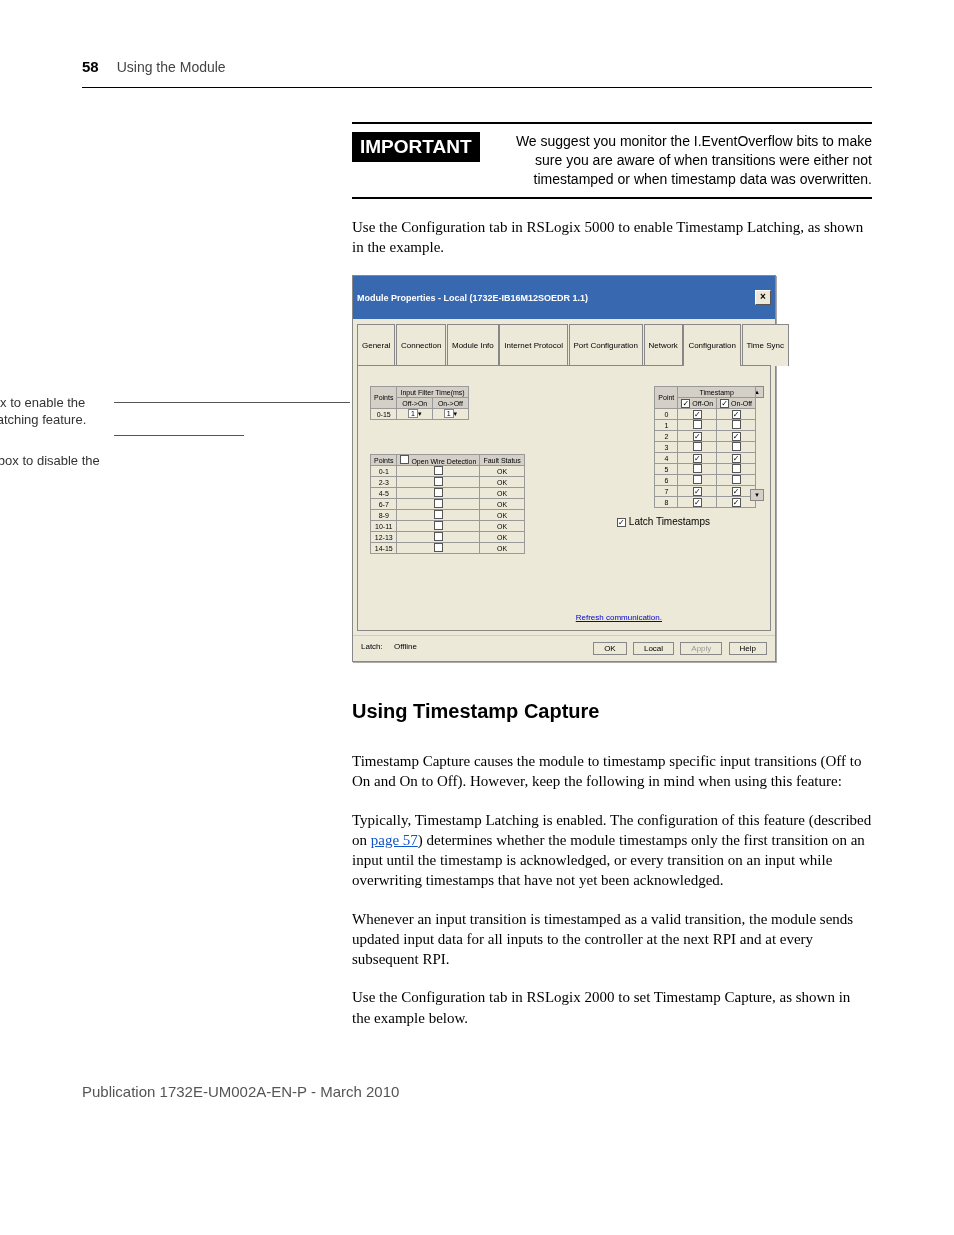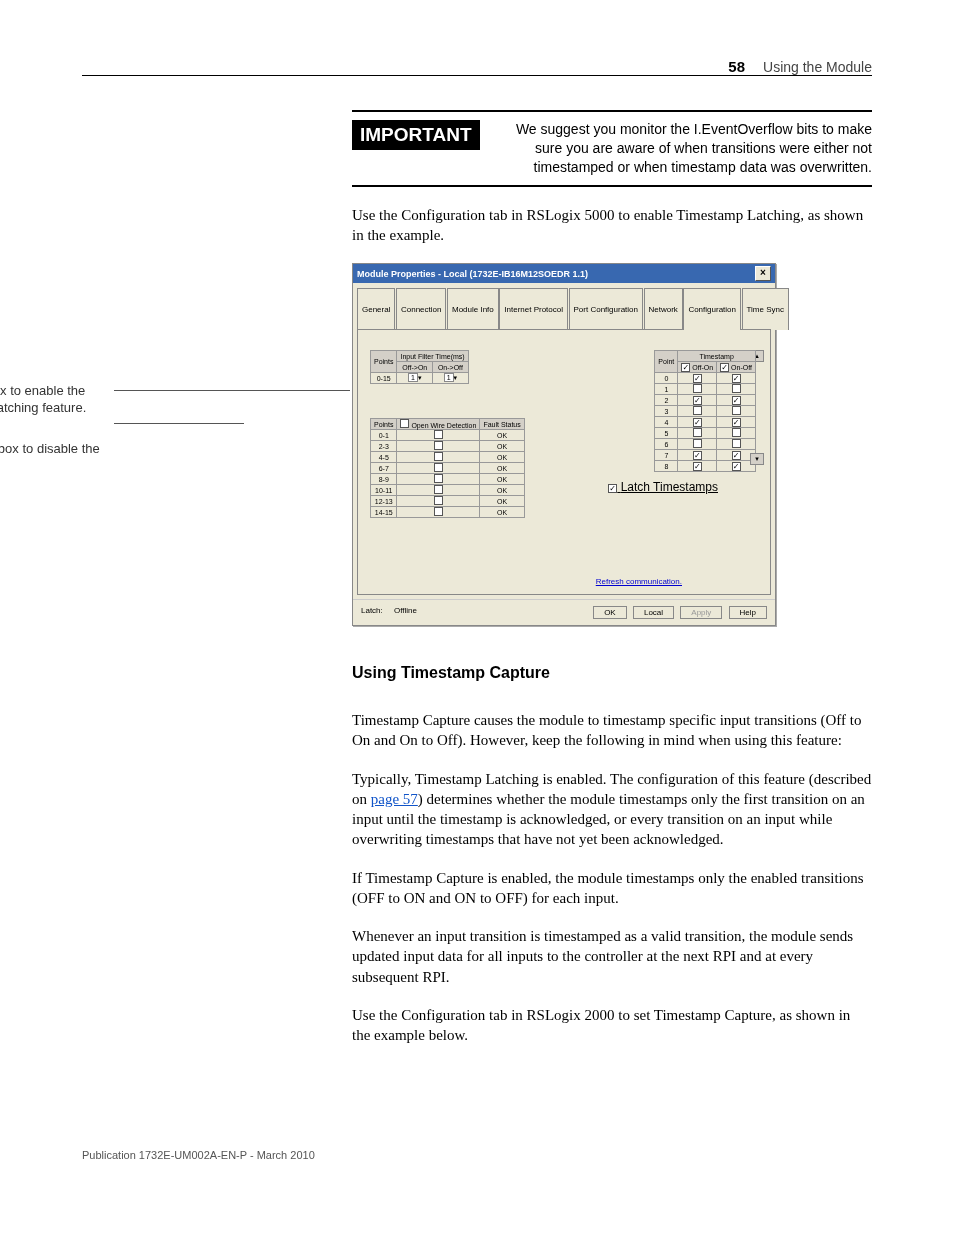--- a/index.html
+++ b/index.html
@@ -11,24 +11,23 @@
   }
   .page {
     padding: 58px 82px 40px 82px;
     box-sizing: border-box;
     position: relative;
   }
   .header-row {
     display: flex;
     align-items: baseline;
     border-bottom: 1px solid #000;
-    padding-bottom: 0;
+    padding-bottom: 12px;
     margin-bottom: 34px;
     font-family: Arial, Helvetica, sans-serif;
-    justify-content: flex-end;
   }
   .page-num {
     font-weight: bold;
     font-size: 15px;
     margin-right: 18px;
   }
   .chapter-title {
     font-size: 14px;
     color: #444;
   }
@@ -57,21 +56,21 @@
     flex: 1;
     text-align: right;
   }
   .para {
     font-size: 15px;
     line-height: 1.35;
     margin: 18px 0;
   }
   h2.section-title {
     font-family: Arial, Helvetica, sans-serif;
-    font-size: 16px;
+    font-size: 20px;
     font-weight: bold;
     margin: 38px 0 28px 0;
   }
   .dialog-area {
     position: relative;
     margin-left: 56px;
     margin-bottom: 10px;
   }
   .annotation {
     position: absolute;
@@ -89,21 +88,21 @@
     border: 1px solid #888;
     box-shadow: 1px 1px 0 #aaa;
     font-family: Tahoma, Arial, sans-serif;
     font-size: 9px;
     background: #ece9d8;
   }
   .titlebar {
     background: #3868b0;
     color: #fff;
     font-weight: bold;
-    padding: 2px 4px;
+    padding: 14px 4px;
     display: flex;
     justify-content: space-between;
     align-items: center;
     font-size: 9px;
   }
   .close-btn {
     background: #ece9d8;
     color: #000;
     width: 14px;
     height: 13px;
@@ -176,28 +175,27 @@
   .sel {
     border: 1px solid #888;
     background: #fff;
     font-size: 7px;
     padding: 0 2px;
     height: 10px;
   }
   .latch-row {
     position: absolute;
     top: 150px;
-    right: 52px;
-    font-size: 12px;
-    text-decoration: underline;
+    right: 60px;
+    font-size: 10px;
   }
   .refresh-link {
     position: absolute;
     bottom: 8px;
-    right: 88px;
+    right: 108px;
     color: #0000d0;
     text-decoration: underline;
     font-size: 8px;
   }
   .status-row {
     padding: 6px 8px;
     display: flex;
     justify-content: space-between;
     border-top: 1px solid #ccc;
     font-size: 8px;
@@ -234,23 +232,23 @@
     border: 1px solid #888;
     font-size: 7px;
     text-align: center;
     line-height: 9px;
   }
   .scroll-up { top: 20px; }
   .scroll-down { top: 123px; }
   a.page-link { color: #1054c9; text-decoration: underline; }
   .footer {
     font-family: Arial, Helvetica, sans-serif;
-    font-size: 11px;
+    font-size: 15px;
     color: #555;
-    margin-top: 104px;
+    margin-top: 55px;
   }
 </style>
 </head>
 <body>
 
 <div class="page">
   <div class="header-row">
     <span class="page-num">58</span>
     <span class="chapter-title">Using the Module</span>
   </div>
@@ -440,19 +438,18 @@
 
   <div class="main-col">
     <h2 class="section-title">Using Timestamp Capture</h2>
 
     <p class="para">Timestamp Capture causes the module to timestamp specific input transitions (Off to On and On to Off). However, keep the following in mind when using this feature:</p>
 
     <p class="para">
       <span>Typically, Timestamp Latching is enabled. The configuration of this feature (described on </span><a href="#" class="page-link">page 57</a><span>) determines whether the module timestamps only the first transition on an input until the timestamp is acknowledged, or every transition on an input while overwriting timestamps that have not yet been acknowledged.</span>
     </p>
 
-    <p class="para">If Timestamp Capture is enabled, the module timestamps only the enabled transitions (OFF to ON and ON to OFF) for each input.</p>
     <p class="para">Whenever an input transition is timestamped as a valid transition, the module sends updated input data for all inputs to the controller at the next RPI and at every subsequent RPI.</p>
     <p class="para">Use the Configuration tab in RSLogix 2000 to set Timestamp Capture, as shown in the example below.</p>
   </div>
 
   <div class="footer">Publication 1732E-UM002A-EN-P - March 2010</div>
 </div>
 
 </body></html>

